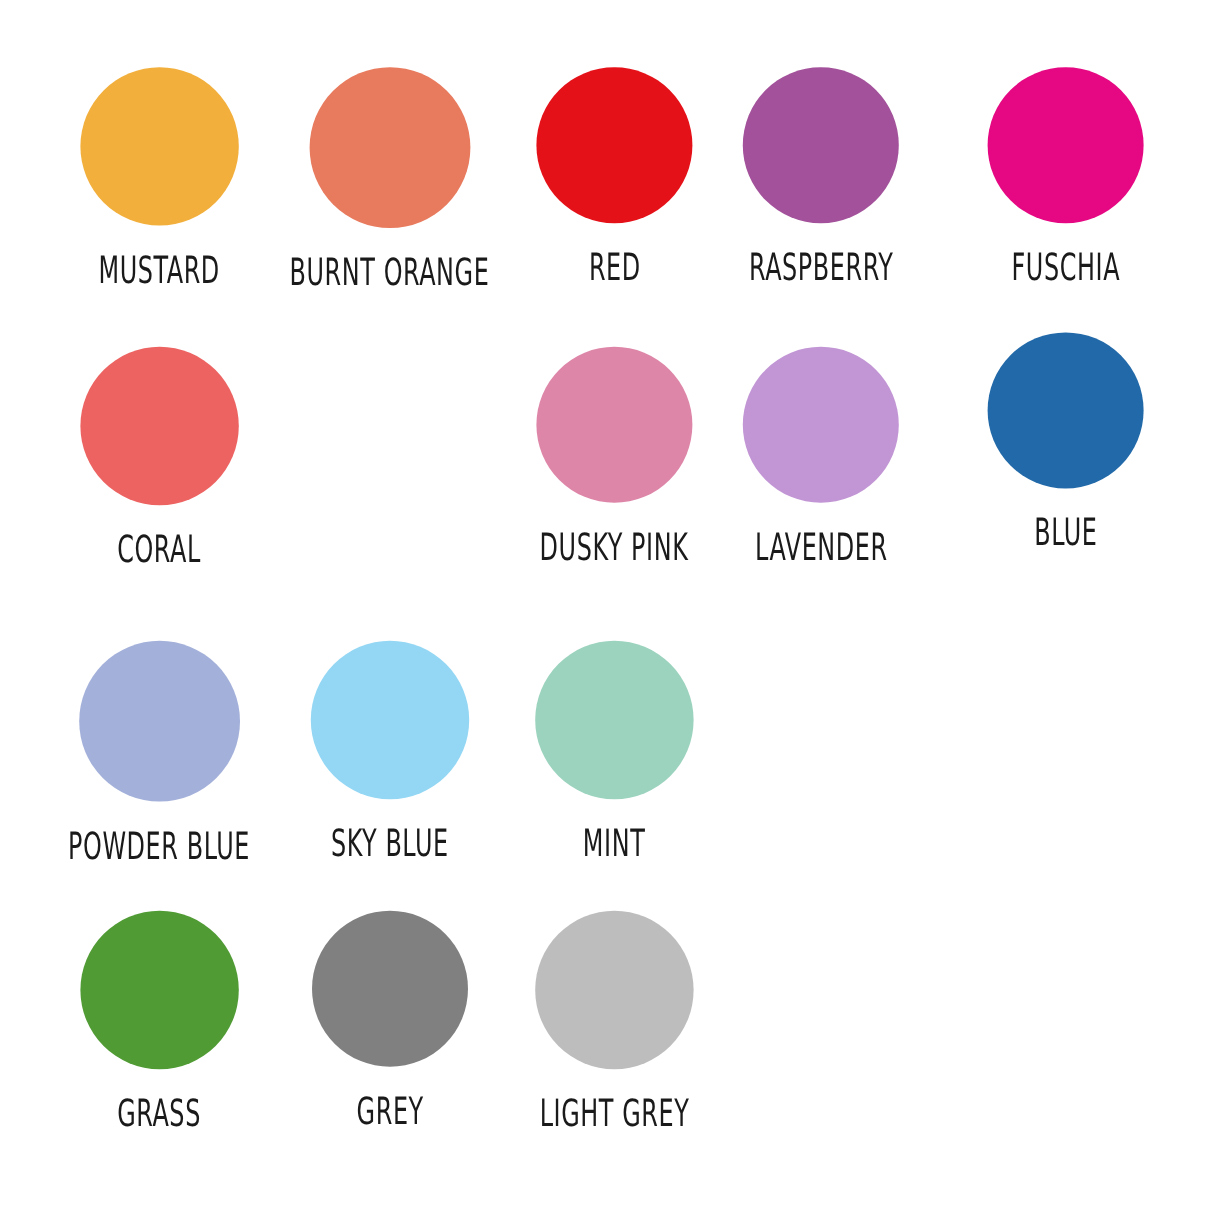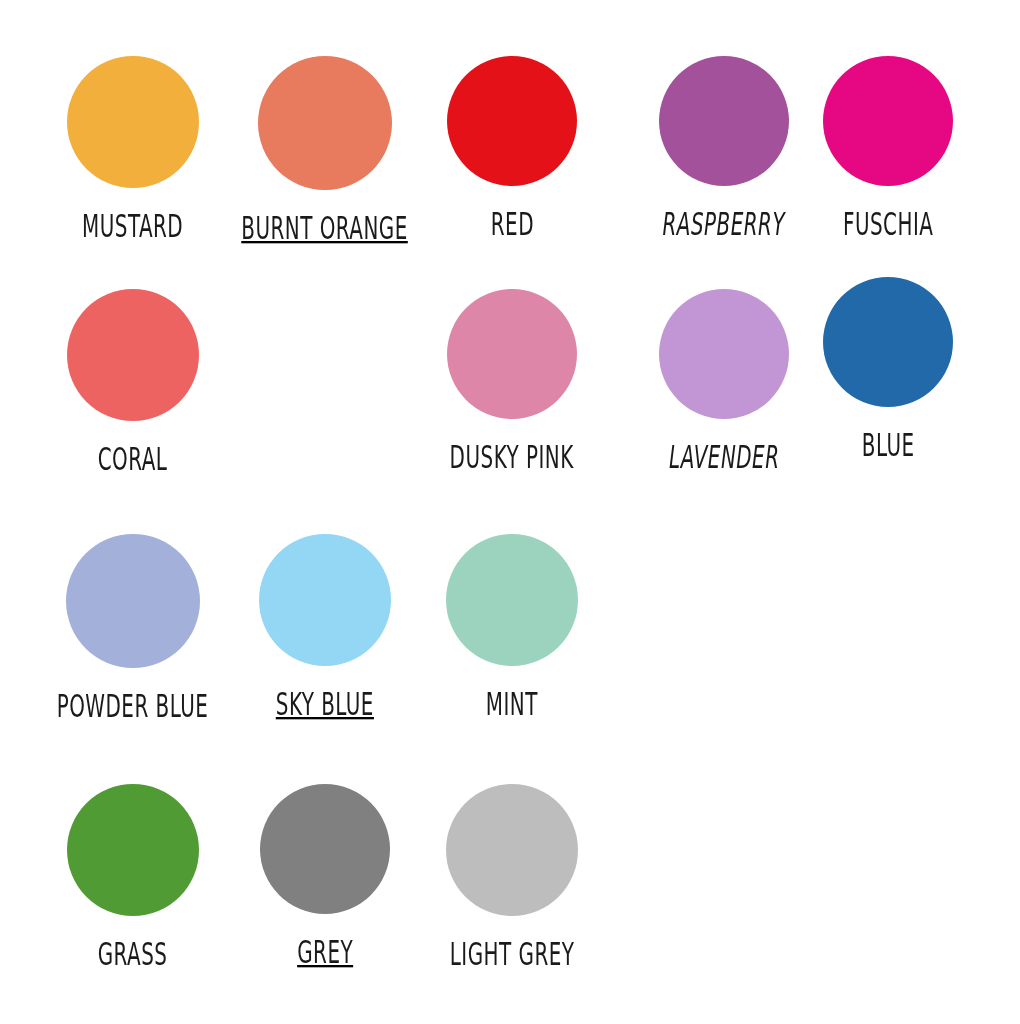--- a/index.html
+++ b/index.html
@@ -43,30 +43,30 @@
     text-transform: uppercase;
     white-space: nowrap;
     font-weight: 400;
     transform: scaleX(0.82) scaleY(1.16);
     transform-origin: center top;
     -webkit-font-smoothing: antialiased;
   }
 
   
   .col-1 { left: 33px; }
-  .col-2 { left: 225px; text-decoration: underline; }
+  .col-2 { left: 225px; }
   .col-3 { left: 412px; }
-  .col-4 { left: 624px; font-style: italic; }
+  .col-4 { left: 584px; }
   .col-5 { left: 788px; }
 
   
   .row-1 { top: 56px; }
   .row-2 { top: 289px; }
   .row-3 { top: 534px; }
-  .row-4 { top: 784px; }
+  .row-4 { top: 759px; }
 
   
   .raised { margin-top: -12px; }
 
   .gap-sm { height: 22px; }
 </style>
 </head>
 <body>
 
 <div id="swatch-board" style="background-color: rgb(255, 255, 255);">

